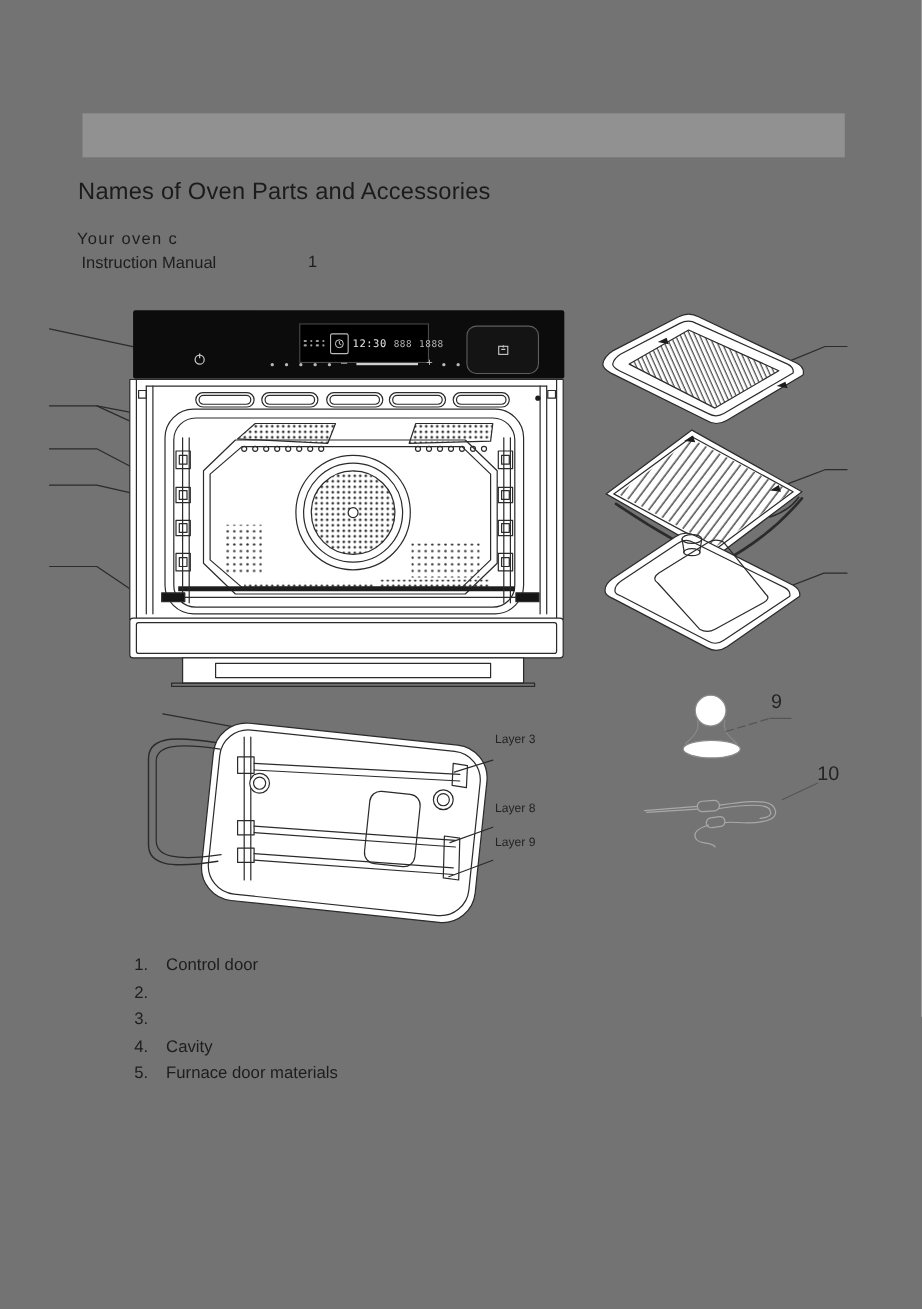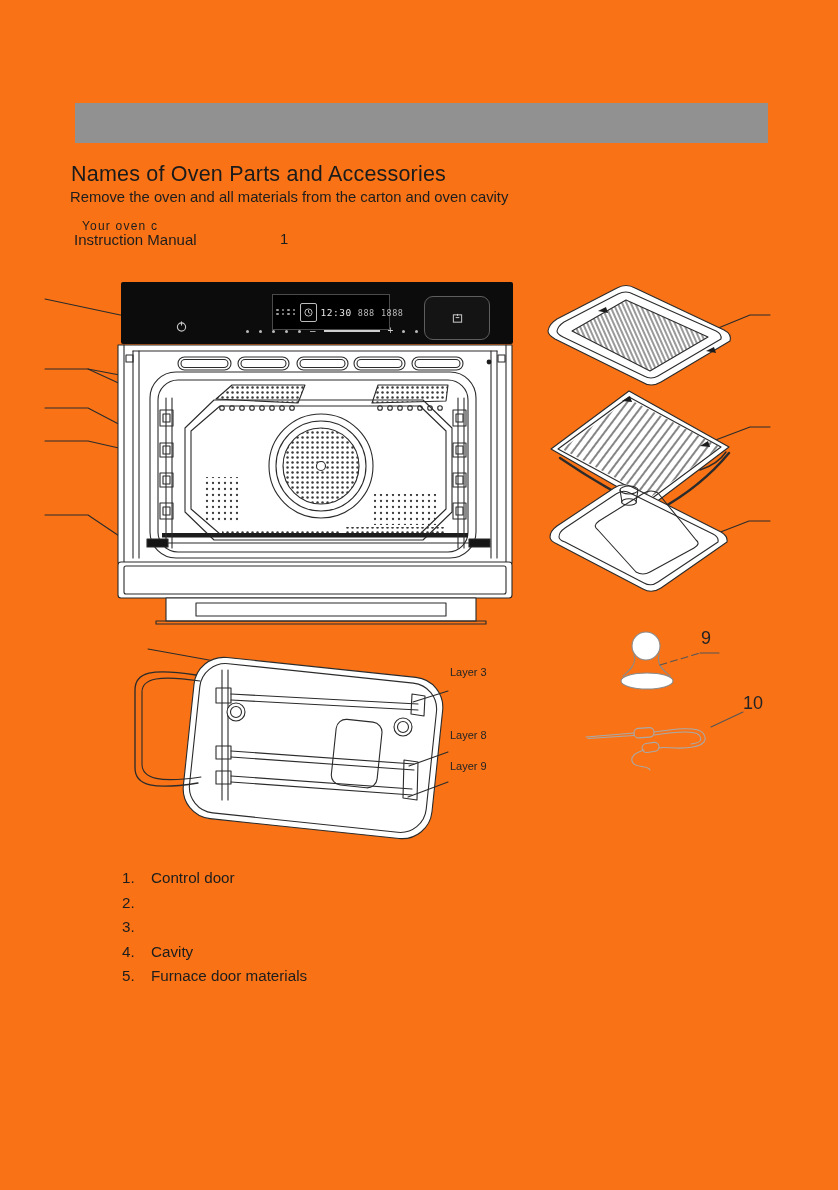--- a/index.html
+++ b/index.html
@@ -1,27 +1,27 @@
 <!DOCTYPE html>
 <html><head>
 <meta charset="utf-8">
 <style>
   html,body{margin:0;padding:0;background:#e8e8e8;}
   .page{
-    position:relative;width:838px;height:1190px;background:#f97316;
+    position:relative;width:838px;height:1190px;background:#737373;
     font-family:"Liberation Sans", sans-serif;color:#1d1d1d;overflow:hidden;
     margin:0 auto;
     text-decoration:underline;
   }
   .abs{position:absolute;}
   
   .header-bar{left:75px;top:103px;width:693px;height:40px;background:#919191;}
   .page-title{left:71px;top:162px;font-size:21.5px;letter-spacing:.2px;color:#1b1b1b;}
   .intro-1{left:70px;top:189px;font-size:14.8px;}
-  .intro-2{left:70px;top:219px;font-size:12px;letter-spacing:1.2px;margin-left:12px;}
+  .intro-2{left:70px;top:209px;font-size:15px;letter-spacing:1.2px;}
   .intro-3{left:74px;top:231px;font-size:15px;}
   .intro-qty{left:280px;top:231px;font-size:14.8px;}
   
   .diagram-svg{left:0;top:255px;}
   
   .control-panel{left:121px;top:282px;width:392px;height:62px;background:#0c0c0c;border-radius:2px;}
   .cp-power{left:55px;top:39px;width:11px;height:11px;}
   .cp-display{left:151px;top:12px;width:118px;height:36px;background:#000;border:1px solid #4a4a4a;
     display:flex;align-items:center;padding:0 3px;box-sizing:border-box;}
   .cp-pixgrid{display:grid;grid-template-columns:repeat(4,4px);grid-gap:1.5px;margin-right:3px;}
@@ -51,21 +51,20 @@
   .parts-row .n{width:29px;flex:none;}
 </style>
 </head>
 <body>
 
 <div class="page">
 
   <div class="abs header-bar"></div>
 
   <div class="abs page-title">Names of Oven Parts and Accessories</div>
-  <div class="abs intro-1">Remove the oven and all materials from the carton and oven cavity</div>
   <div class="abs intro-2">Your oven c</div>
   <div class="abs intro-3">Instruction Manual</div>
   <div class="abs intro-qty">1</div>
 
   <svg class="abs diagram-svg" width="838" height="620" viewBox="0 255 838 620">
     <defs>
       <pattern id="dots" width="6" height="6" patternUnits="userSpaceOnUse">
         <circle cx="3" cy="3" r="1.15" fill="#3a3a3a"></circle>
       </pattern>
       <pattern id="dots2" width="5" height="5" patternUnits="userSpaceOnUse">

